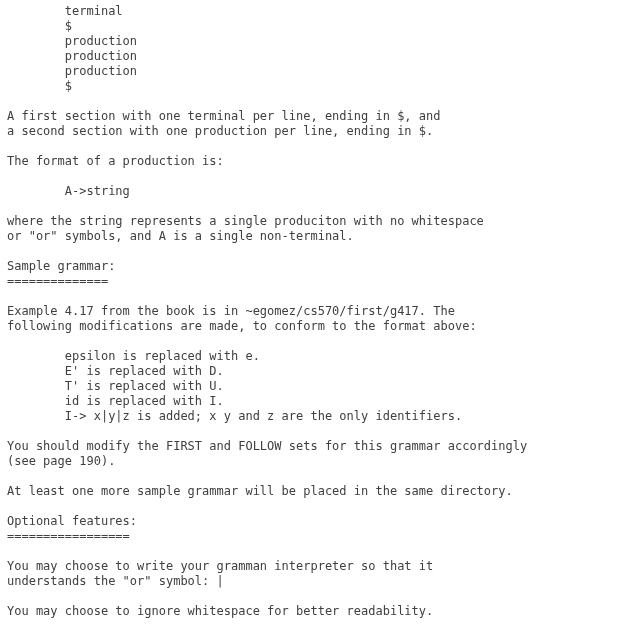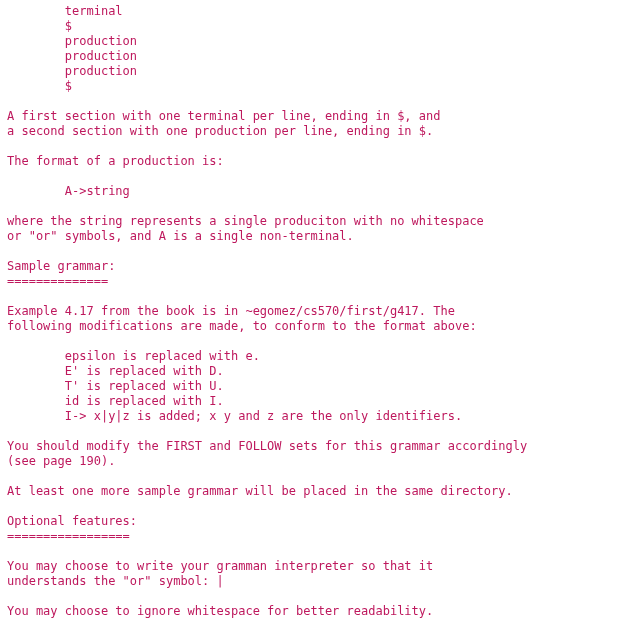--- a/index.html
+++ b/index.html
@@ -11,21 +11,21 @@
   body {
     width: 625px;
     height: 632px;
     overflow: hidden;
     font-family: "DejaVu Sans Mono", "Liberation Mono", monospace;
   }
   #doc {
     padding: 4px 0 0 7px;
     font-size: 12px;
     line-height: 15px;
-    color: #be185d;
+    color: #404040;
     white-space: pre;
     -webkit-font-smoothing: auto;
   }
   .line {
     white-space: pre;
     min-height: 15px;
     font-size: 12px;
     line-height: 15px;
   }
   .blank {

